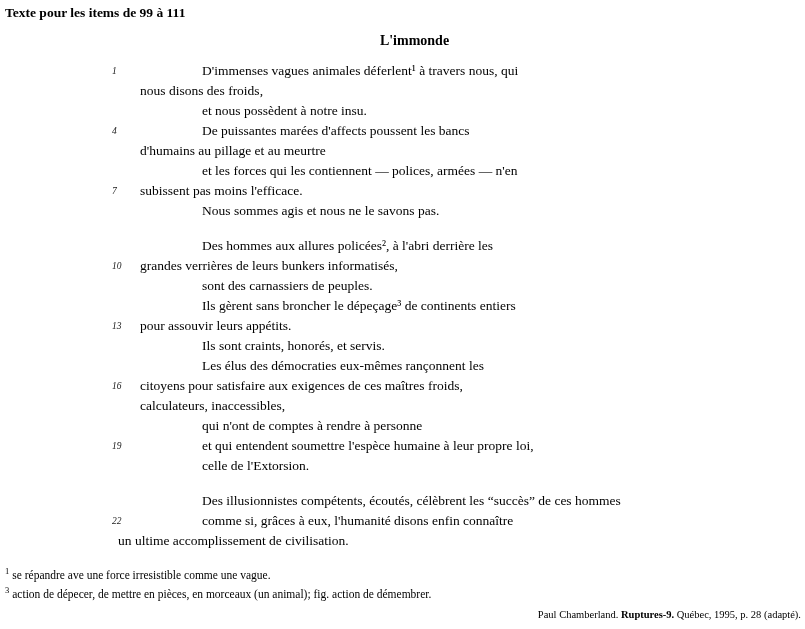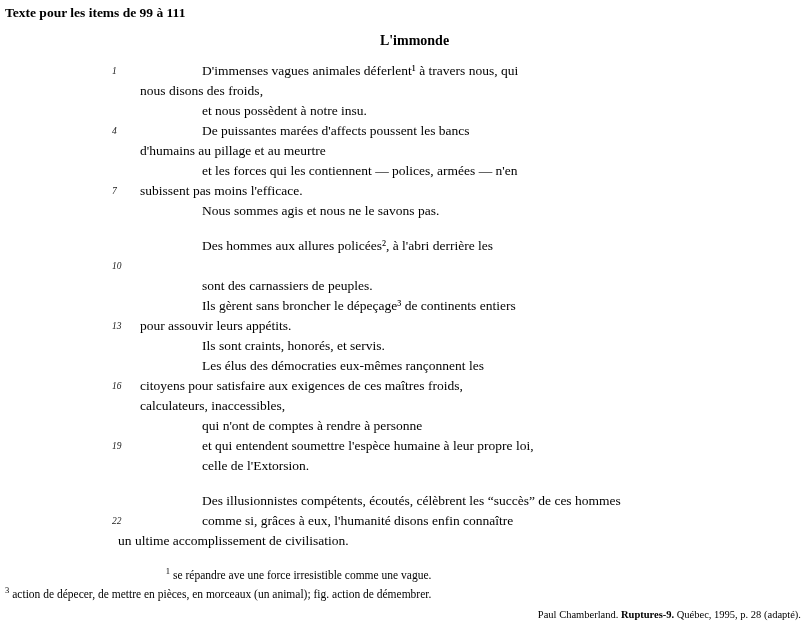--- a/index.html
+++ b/index.html
@@ -60,21 +60,21 @@
   .indent-margin  { padding-left: 0; }
   .indent-tab     { padding-left: 62px; }
   .indent-outdent { margin-left: -22px; }
   .footnotes {
     position: absolute;
     left: 5px;
     top: 564px;
     font-size: 11.5px;
     line-height: 15px;
   }
-  .footnote { white-space: nowrap; text-align: right; }
+  .footnote { white-space: nowrap; }
   .footnote sup {
     font-size: 8.5px;
     margin-right: 3px;
   }
   .citation {
     position: absolute;
     right: 4px;
     top: 609px;
     font-size: 10.5px;
     white-space: nowrap;
@@ -133,20 +133,21 @@
   </div>
 </div>
       <div class="stanza">
   <div class="poem-line indent-tab">
     <span class="line-num"></span>
     <span class="line-text">Des hommes aux allures policées², à l'abri derrière les</span>
   </div>
 
   <div class="poem-line indent-margin">
     <span class="line-num">10</span>
+    <span class="line-text">grandes verrières de leurs bunkers informatisés,</span>
   </div>
 
   <div class="poem-line indent-tab">
     <span class="line-num"></span>
     <span class="line-text">sont des carnassiers de peuples.</span>
   </div>
 
   <div class="poem-line indent-tab">
     <span class="line-num"></span>
     <span class="line-text">Ils gèrent sans broncher le dépeçage³ de continents entiers</span>

